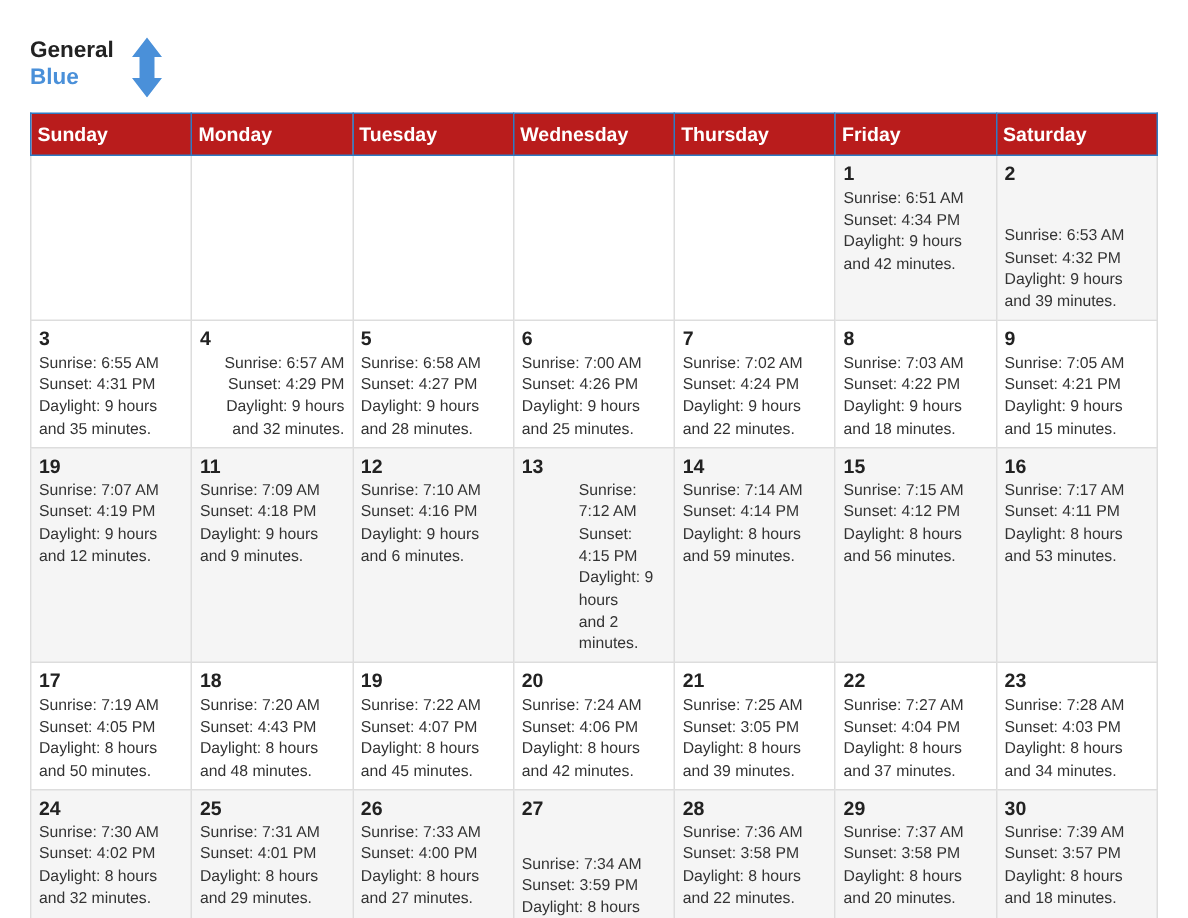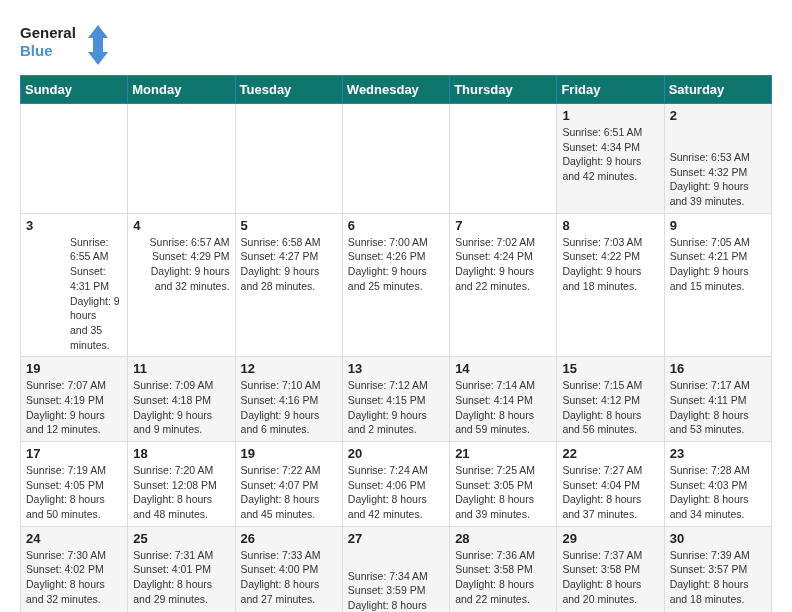--- a/index.html
+++ b/index.html
@@ -32,21 +32,21 @@
     .location {
       font-size: 16px;
       color: #444;
     }
     .calendar {
       width: 100%;
       border-collapse: collapse;
       font-size: 11px;
     }
     .calendar th {
-      background-color: #0f766e;
+      background-color: #b91c1c;
       color: #fff;
       padding: 6px 4px;
       text-align: left;
       font-size: 13px;
       font-weight: bold;
       border: 1px solid #2e7bc4;
     }
     .calendar td {
       vertical-align: top;
       padding: 4px 5px;
@@ -124,21 +124,21 @@
           <span class="day-number">2</span>
           <div class="day-info" style="white-space: pre-line; margin-top: 27px;">Sunrise: 6:53 AM
 Sunset: 4:32 PM
 Daylight: 9 hours
 and 39 minutes.</div>
         </td>
       </tr>
       <tr>
         <td>
           <span class="day-number">3</span>
-          <div class="day-info" style="white-space: pre-line; margin-left: 44px;">Sunrise: 6:55 AM
+          <div class="day-info" style="white-space: pre-line;">Sunrise: 6:55 AM
 Sunset: 4:31 PM
 Daylight: 9 hours
 and 35 minutes.</div>
         </td>
         <td>
           <span class="day-number">4</span>
           <div class="day-info" style="white-space: pre-line; text-align: right;">Sunrise: 6:57 AM
 Sunset: 4:29 PM
 Daylight: 9 hours
 and 32 minutes.</div>
@@ -196,21 +196,21 @@
         </td>
         <td>
           <span class="day-number">12</span>
           <div class="day-info" style="white-space: pre-line;">Sunrise: 7:10 AM
 Sunset: 4:16 PM
 Daylight: 9 hours
 and 6 minutes.</div>
         </td>
         <td>
           <span class="day-number">13</span>
-          <div class="day-info" style="white-space: pre-line;">Sunrise: 7:12 AM
+          <div class="day-info" style="white-space: pre-line; margin-left: 38px;">Sunrise: 7:12 AM
 Sunset: 4:15 PM
 Daylight: 9 hours
 and 2 minutes.</div>
         </td>
         <td>
           <span class="day-number">14</span>
           <div class="day-info" style="white-space: pre-line;">Sunrise: 7:14 AM
 Sunset: 4:14 PM
 Daylight: 8 hours
 and 59 minutes.</div>
@@ -234,21 +234,21 @@
         <td>
           <span class="day-number">17</span>
           <div class="day-info" style="white-space: pre-line;">Sunrise: 7:19 AM
 Sunset: 4:05 PM
 Daylight: 8 hours
 and 50 minutes.</div>
         </td>
         <td>
           <span class="day-number">18</span>
           <div class="day-info" style="white-space: pre-line;">Sunrise: 7:20 AM
-Sunset: 12:08 PM
+Sunset: 4:43 PM
 Daylight: 8 hours
 and 48 minutes.</div>
         </td>
         <td>
           <span class="day-number">19</span>
           <div class="day-info" style="white-space: pre-line;">Sunrise: 7:22 AM
 Sunset: 4:07 PM
 Daylight: 8 hours
 and 45 minutes.</div>
         </td>

